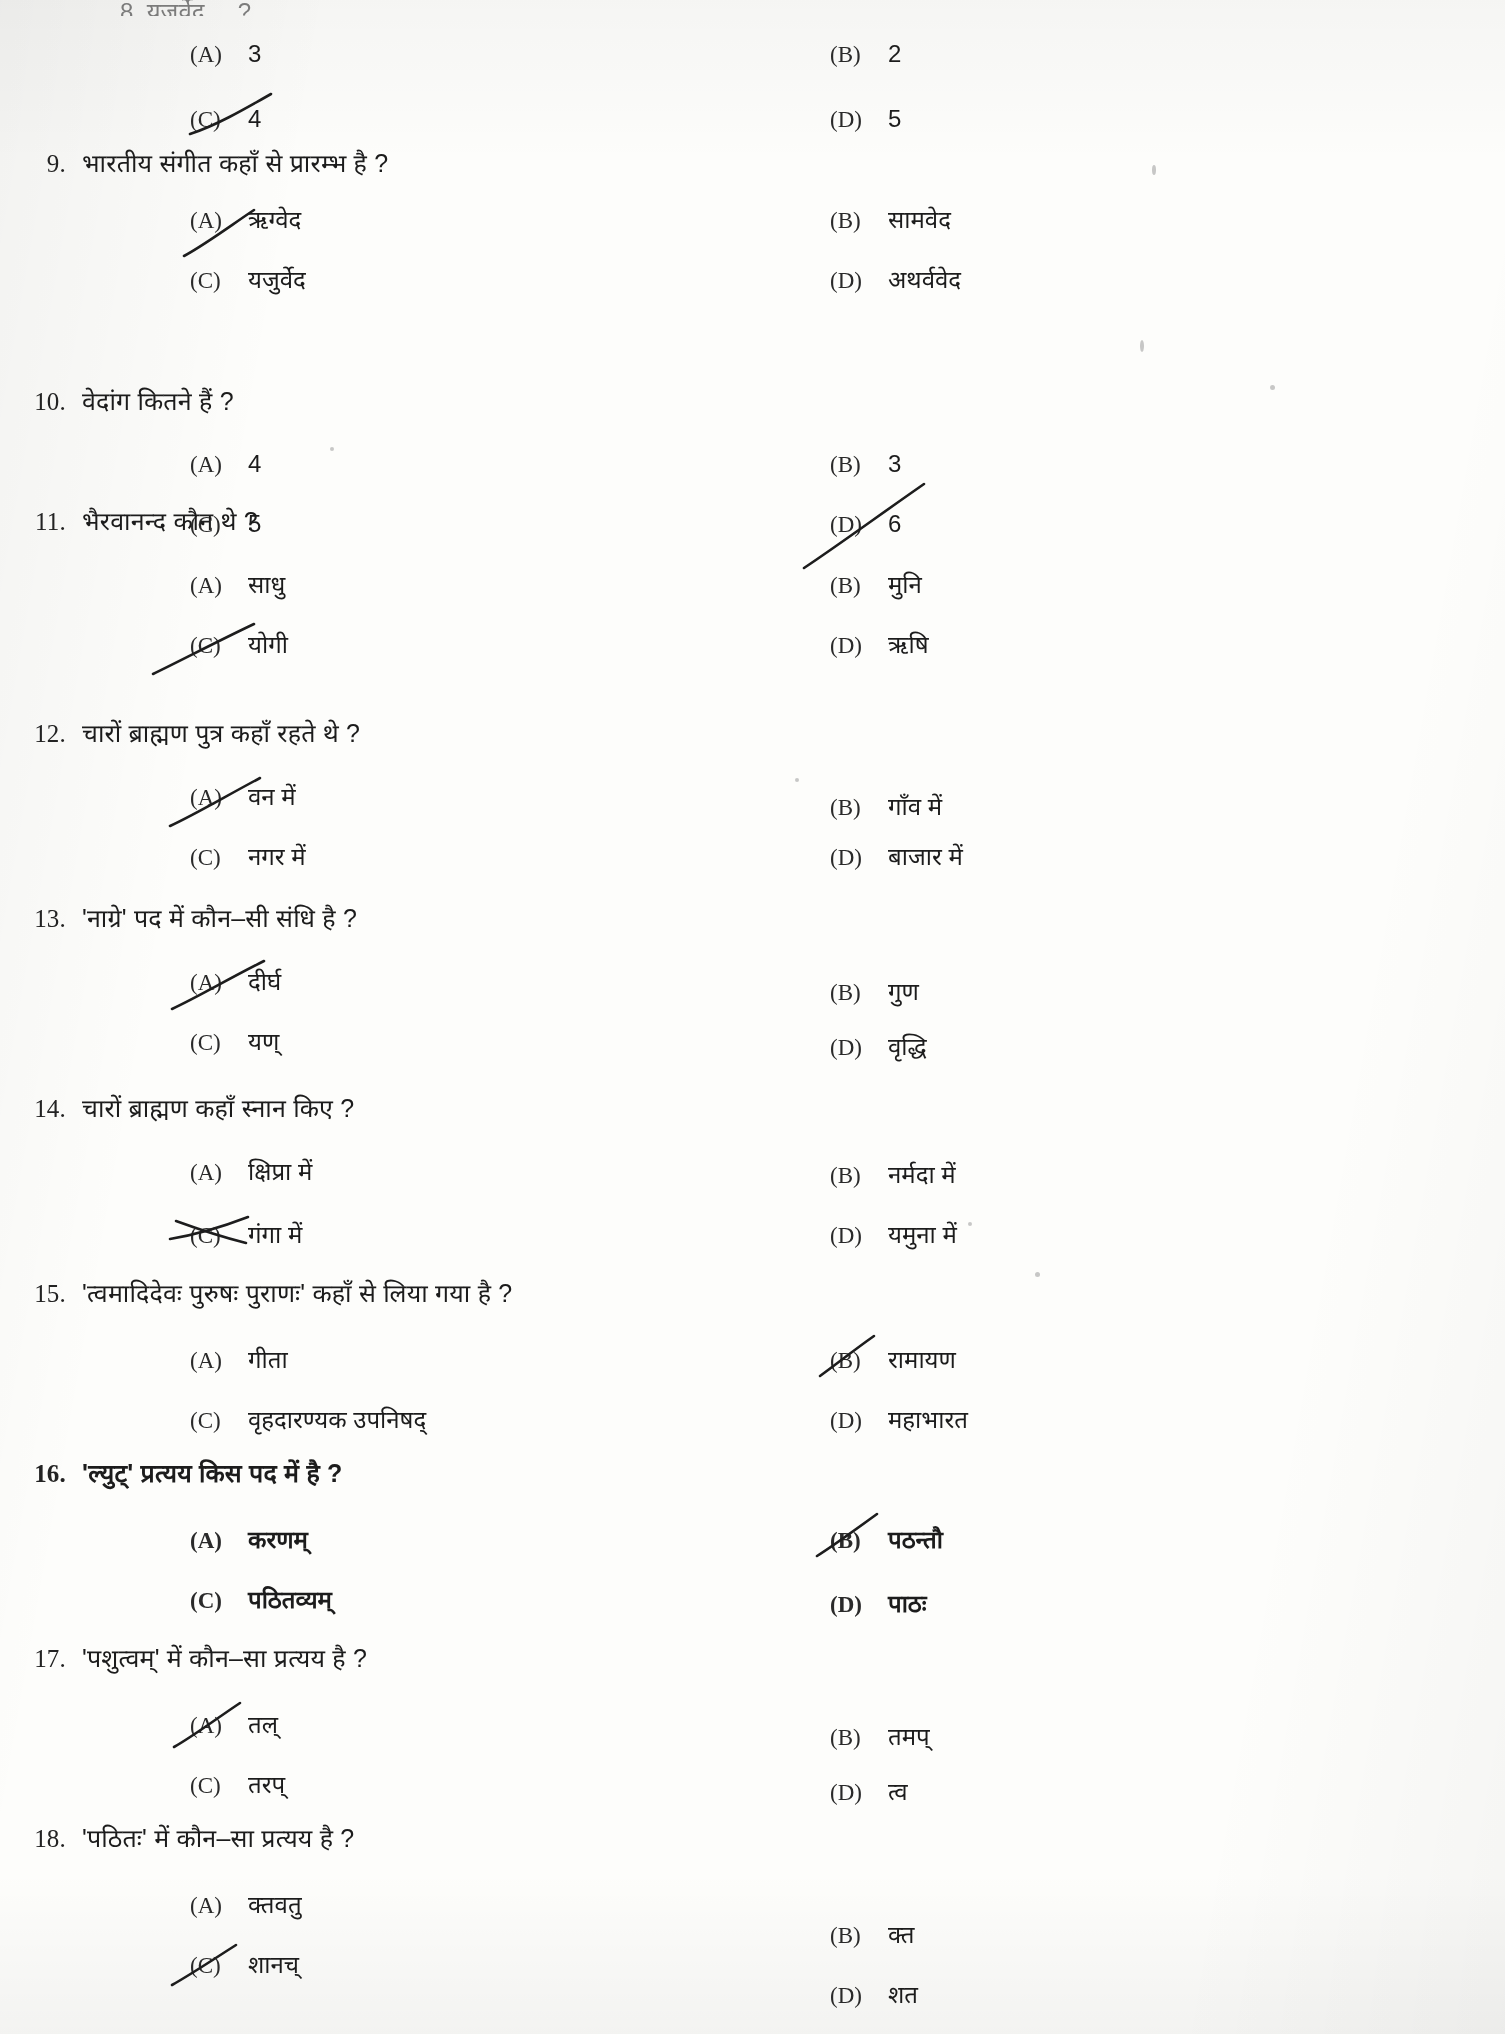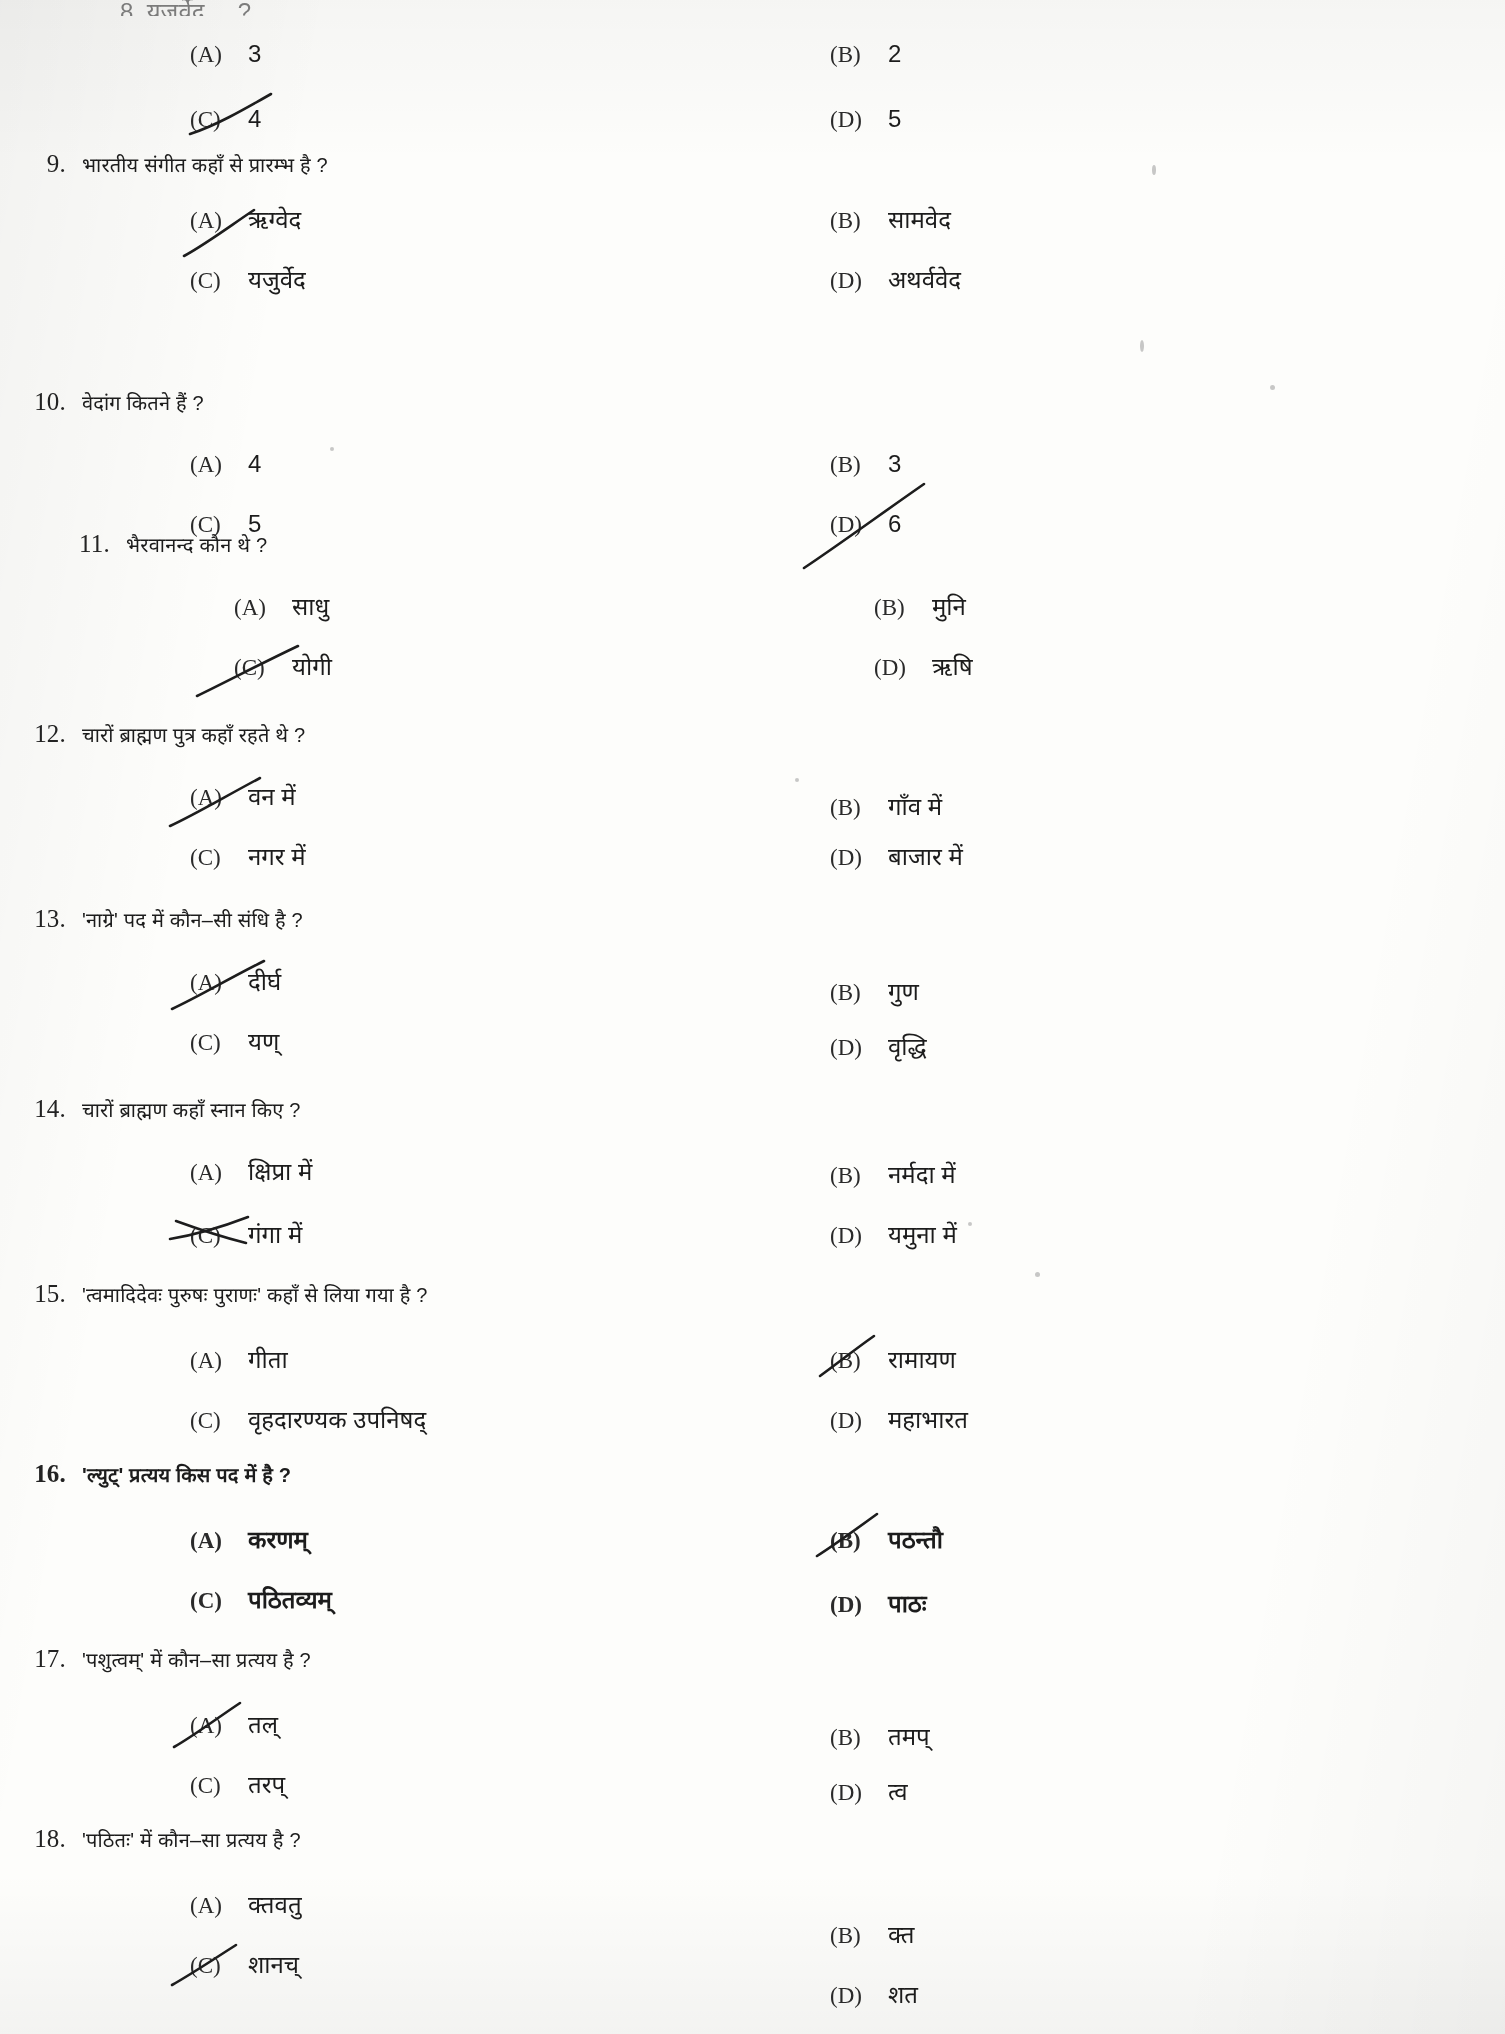--- a/index.html
+++ b/index.html
@@ -48,21 +48,21 @@
     width: 66px;
     text-align: right;
     padding-right: 16px;
     font-family: "Liberation Serif", serif;
     font-size: 25px;
     color: #232323;
     flex: none;
   }
   .q-text {
     font-family: "Liberation Sans", sans-serif;
-    font-size: 20px;
+    font-size: 25px;
     color: #1c1c1c;
   }
   .opts {
     position: relative;
     margin-top: 6px;
   }
   .opt {
     position: absolute;
     display: flex;
     align-items: baseline;
@@ -204,21 +204,21 @@
           <span class="val">6</span>
         </div>
         <div class="strike" style="left: 800px; top: 60px;">
           <svg width="160" height="90" viewBox="0 0 160 90">
               <path d="M4 86 C 40 62, 78 34, 124 2"></path>
             </svg>
         </div>
       </div>
     </div>
 
-    <div class="q" style="top: 530px; margin-left: 44px;">
+    <div class="q" style="top: 508px;">
       <div class="q-head">
         <span class="q-num">11.</span>
         <span class="q-text">भैरवानन्द कौन थे  ?</span>
       </div>
       <div class="opts" style="height: 110px;">
         <div class="opt col-a" style="top: 25px;">
           <span class="tag">(A)</span>
           <span class="val">साधु</span>
         </div>
         <div class="opt col-b" style="top: 25px;">

